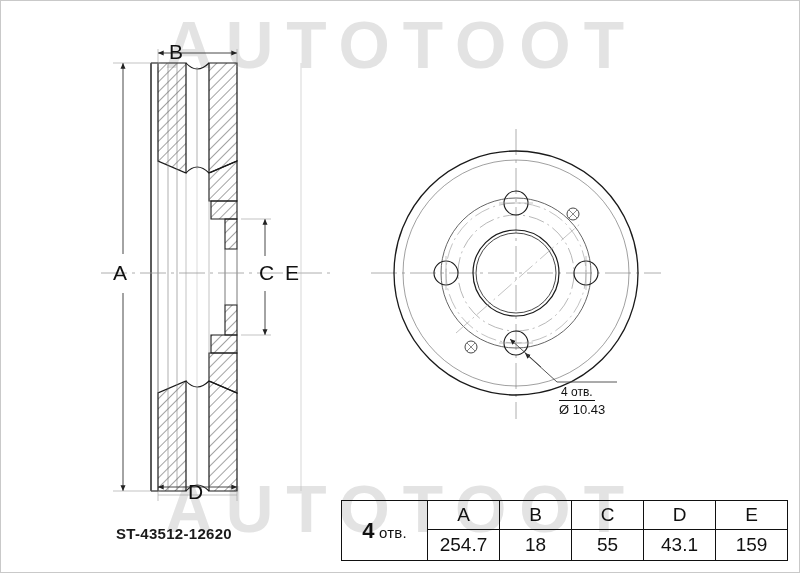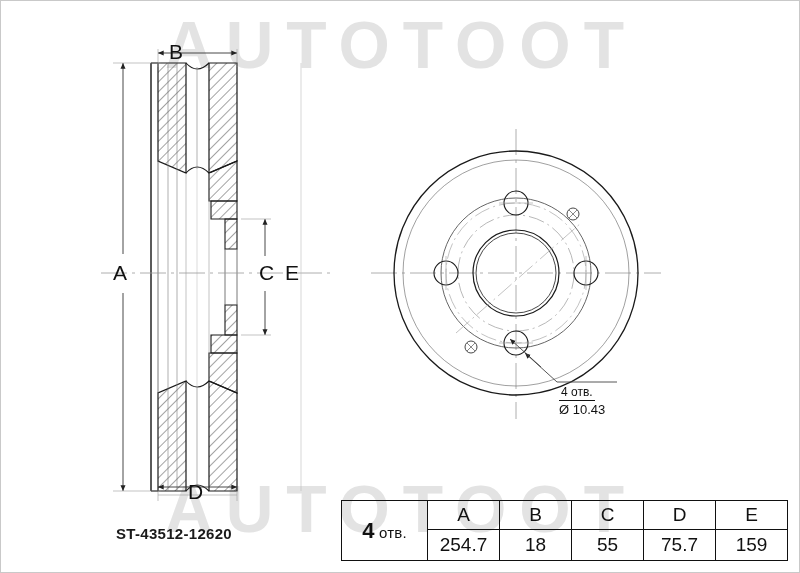--- a/index.html
+++ b/index.html
@@ -276,19 +276,19 @@
       <td class="hdr">A</td>
       <td class="hdr">B</td>
       <td class="hdr">C</td>
       <td class="hdr">D</td>
       <td class="hdr">E</td>
     </tr>
     <tr>
       <td class="val">254.7</td>
       <td class="val">18</td>
       <td class="val">55</td>
-      <td class="val">75.7</td>
+      <td class="val">43.1</td>
       <td class="val">159</td>
     </tr>
   </tbody>
     </table>
 
 </div>
 
 </body></html>

